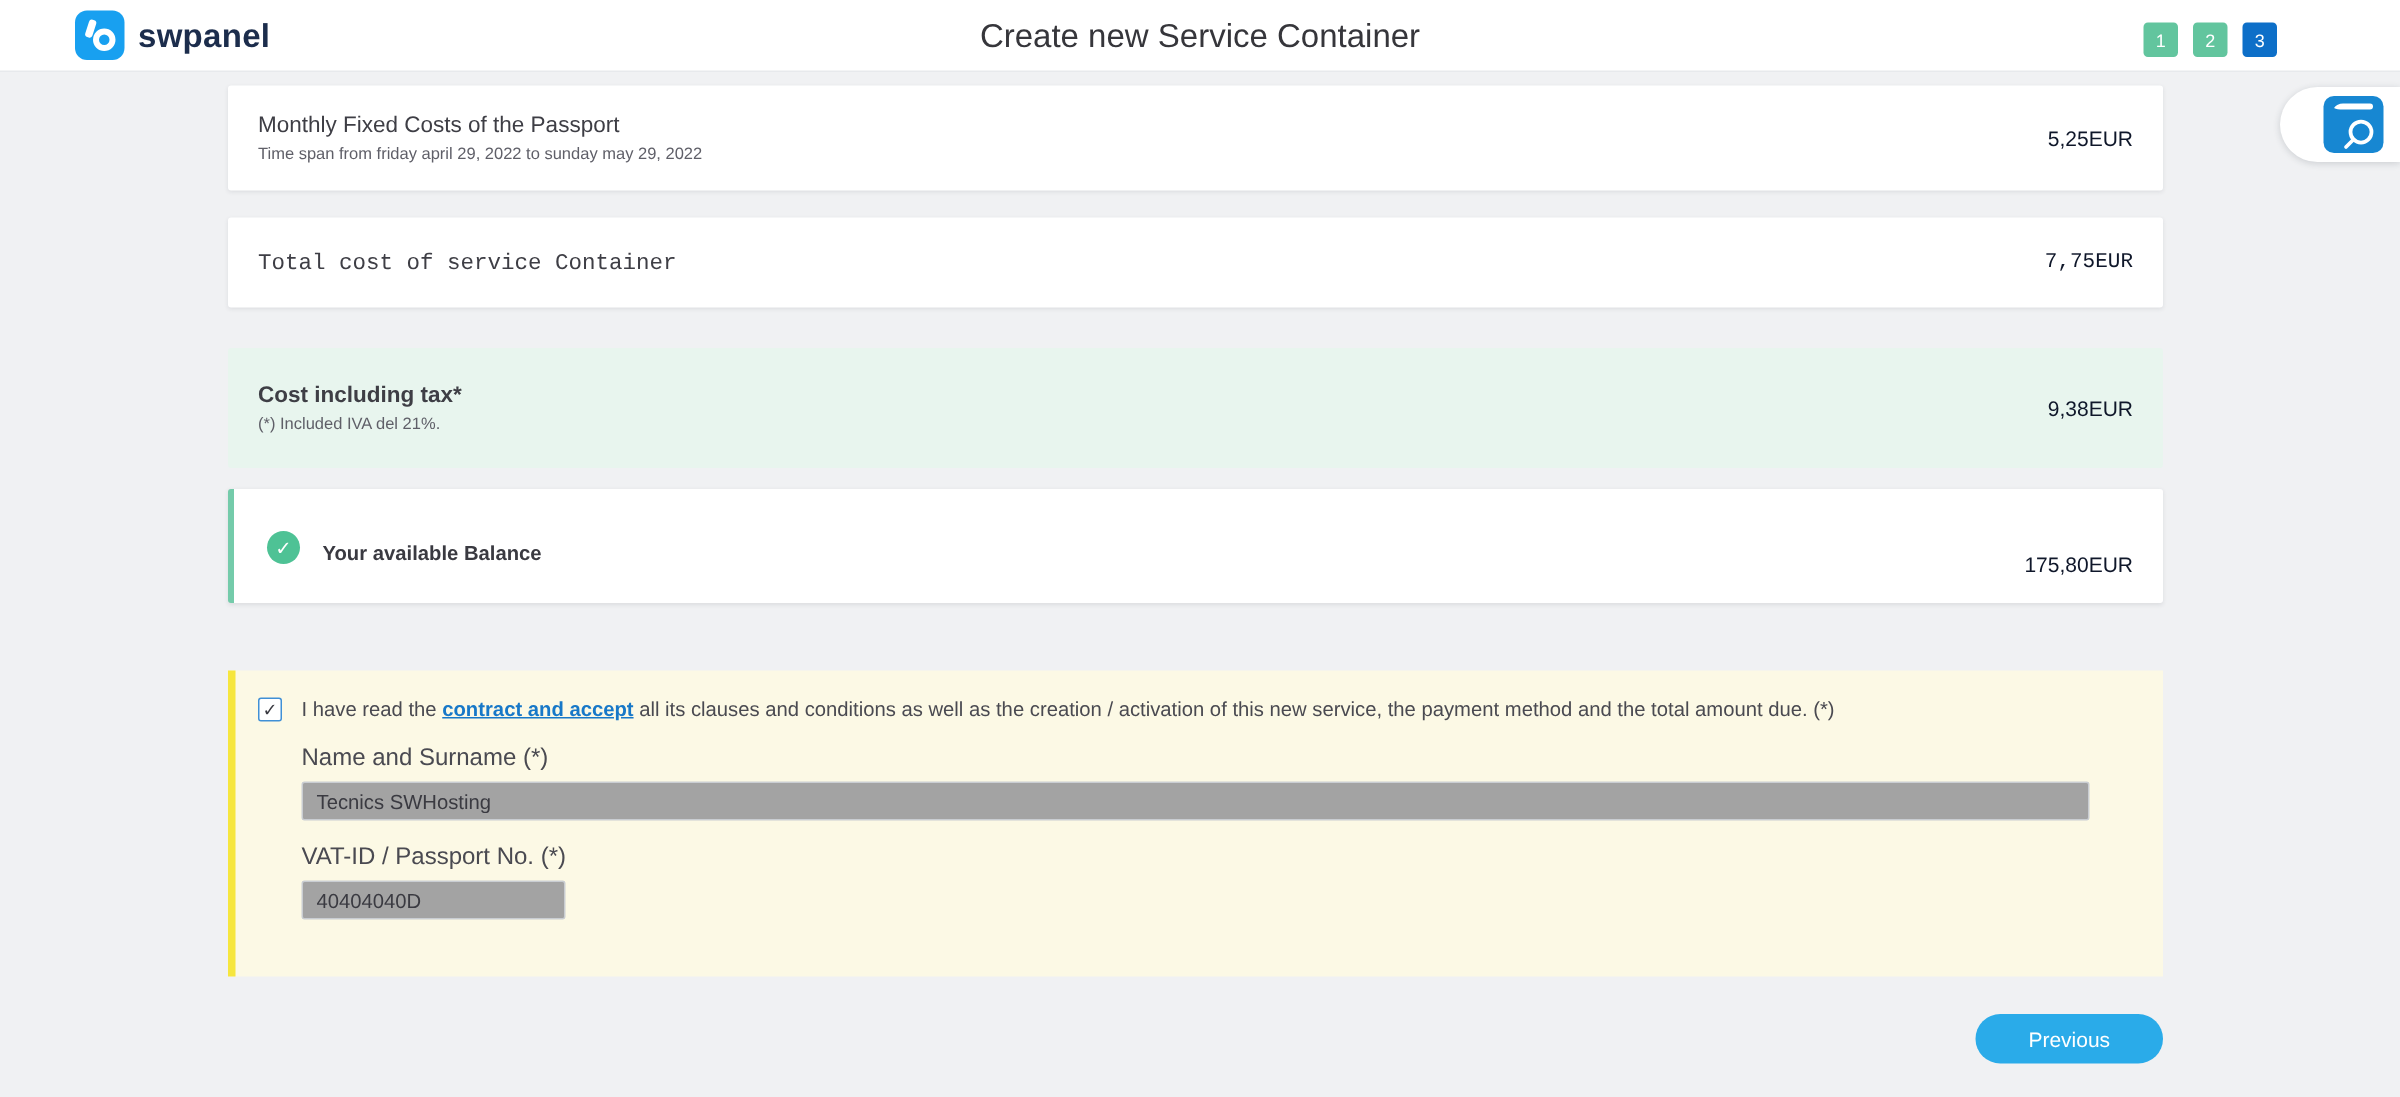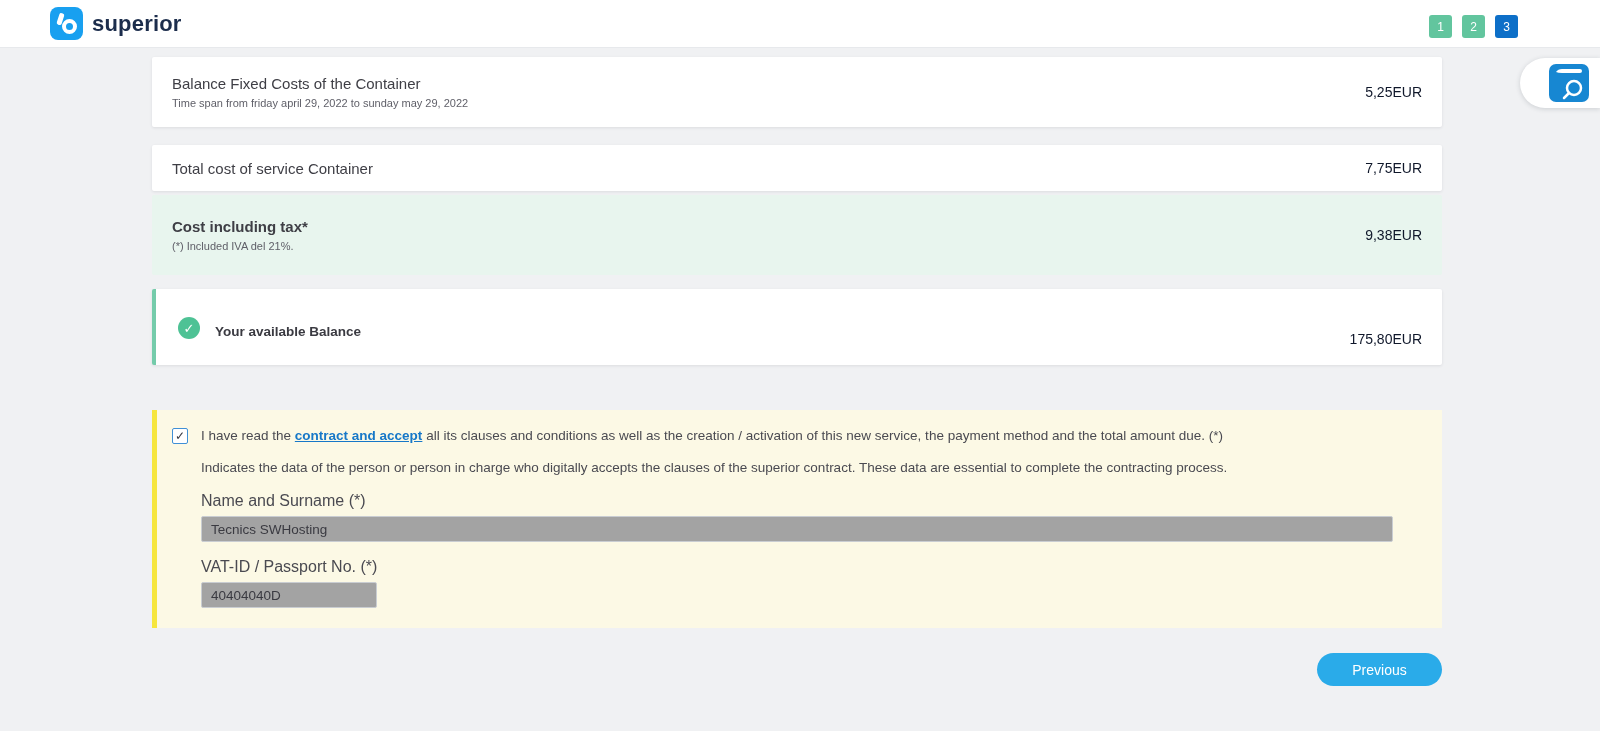--- a/index.html
+++ b/index.html
@@ -48,21 +48,21 @@
     background:#ffffff; border-radius:2px;
     box-shadow:0 1px 3px rgba(40,50,60,.10);
     display:flex; align-items:center; justify-content:space-between;
     padding:0 20px;
   }
   .row-title { font-size:15px; color:#3e3e45; }
   .row-sub   { font-size:11px; color:#5f5f68; margin-top:5px; }
   .row-value { font-size:14px; color:#0f172a; white-space:nowrap; }
 
   .card.r1 { height:70px; margin-bottom:18px; }
-  .card.r2 { height:46px; margin-bottom:4px; }
+  .card.r2 { height:60px; margin-bottom:27px;font-family:Liberation Mono, monospace; }
   .card.r3 { height:80px; margin-bottom:14px; background:#e8f5ee; box-shadow:none; }
   .card.r3 .row-title { font-weight:bold; }
 
   .card.payment {
     height:76px; margin-bottom:45px; border-left:4px solid #74cbaa;
     padding-left:0;
   }
   .pay-left { display:flex; align-items:flex-start; padding-left:22px; }
   .check-circle {
     width:22px; height:22px; border-radius:50%; background:#4ec295;
@@ -126,43 +126,44 @@
 </style>
 </head>
 <body>
 
 <div class="header">
   <div class="brand">
     <span class="logo">
       <span class="slash"></span>
       <span class="ring"></span>
     </span>
-    <span class="brand-name">superior</span>
-  </div>
+    <span class="brand-name">swpanel</span>
+  </div>
+  <div class="page-title">Create new Service Container</div>
   <div class="steps">
     <div class="step done">1</div>
     <div class="step done">2</div>
     <div class="step active">3</div>
   </div>
 </div>
 
 <div class="help-widget">
   <svg class="help-icon" width="42" height="38" viewBox="0 0 42 38">
     <rect x="1" y="0" width="40" height="38" rx="7" fill="#1787d2"></rect>
     <path d="M8 8 q2 -3 6 -3 h18 q2 0 2 2 q0 2 -2 2 h-18 q-4 0 -6 -1z" fill="#ffffff"></path>
     <circle cx="26" cy="24" r="7" fill="none" stroke="#ffffff" stroke-width="2.5"></circle>
     <line x1="21" y1="29" x2="16" y2="34" stroke="#ffffff" stroke-width="2.5" stroke-linecap="round"></line>
   </svg>
 </div>
 
 <div class="content">
 
   <div class="card r1">
     <div>
-      <div class="row-title">Balance Fixed Costs of the Container</div>
+      <div class="row-title">Monthly Fixed Costs of the Passport</div>
       <div class="row-sub">Time span from friday april 29, 2022 to sunday may 29, 2022</div>
     </div>
     <div class="row-value">5,25EUR</div>
   </div>
 
   <div class="card r2">
     <div class="row-title">Total cost of service Container</div>
     <div class="row-value">7,75EUR</div>
   </div>
 
@@ -184,21 +185,20 @@
     <div class="row-value">175,80EUR</div>
   </div>
 
   <div class="contract">
     <div class="agree-row">
       <div class="checkbox">✓</div>
       <div class="agree-text">
         <span>I have read the </span><span class="contract-link">contract and accept</span><span> all its clauses and conditions as well as the creation / activation of this new service, the payment method and the total amount due. (*)</span>
       </div>
     </div>
-    <div class="contract-desc">Indicates the data of the person or person in charge who digitally accepts the clauses of the superior contract. These data are essential to complete the contracting process.</div>
 
     <div class="field-label">Name and Surname (*)</div>
     <input type="text" class="input-wide" value="Tecnics SWHosting" style="">
 
     <div class="field-label">VAT-ID / Passport No. (*)</div>
     <input type="text" class="input-small" value="40404040D" style="">
   </div>
 
   <div class="actions">
     <button class="btn btn-previous">Previous</button>

